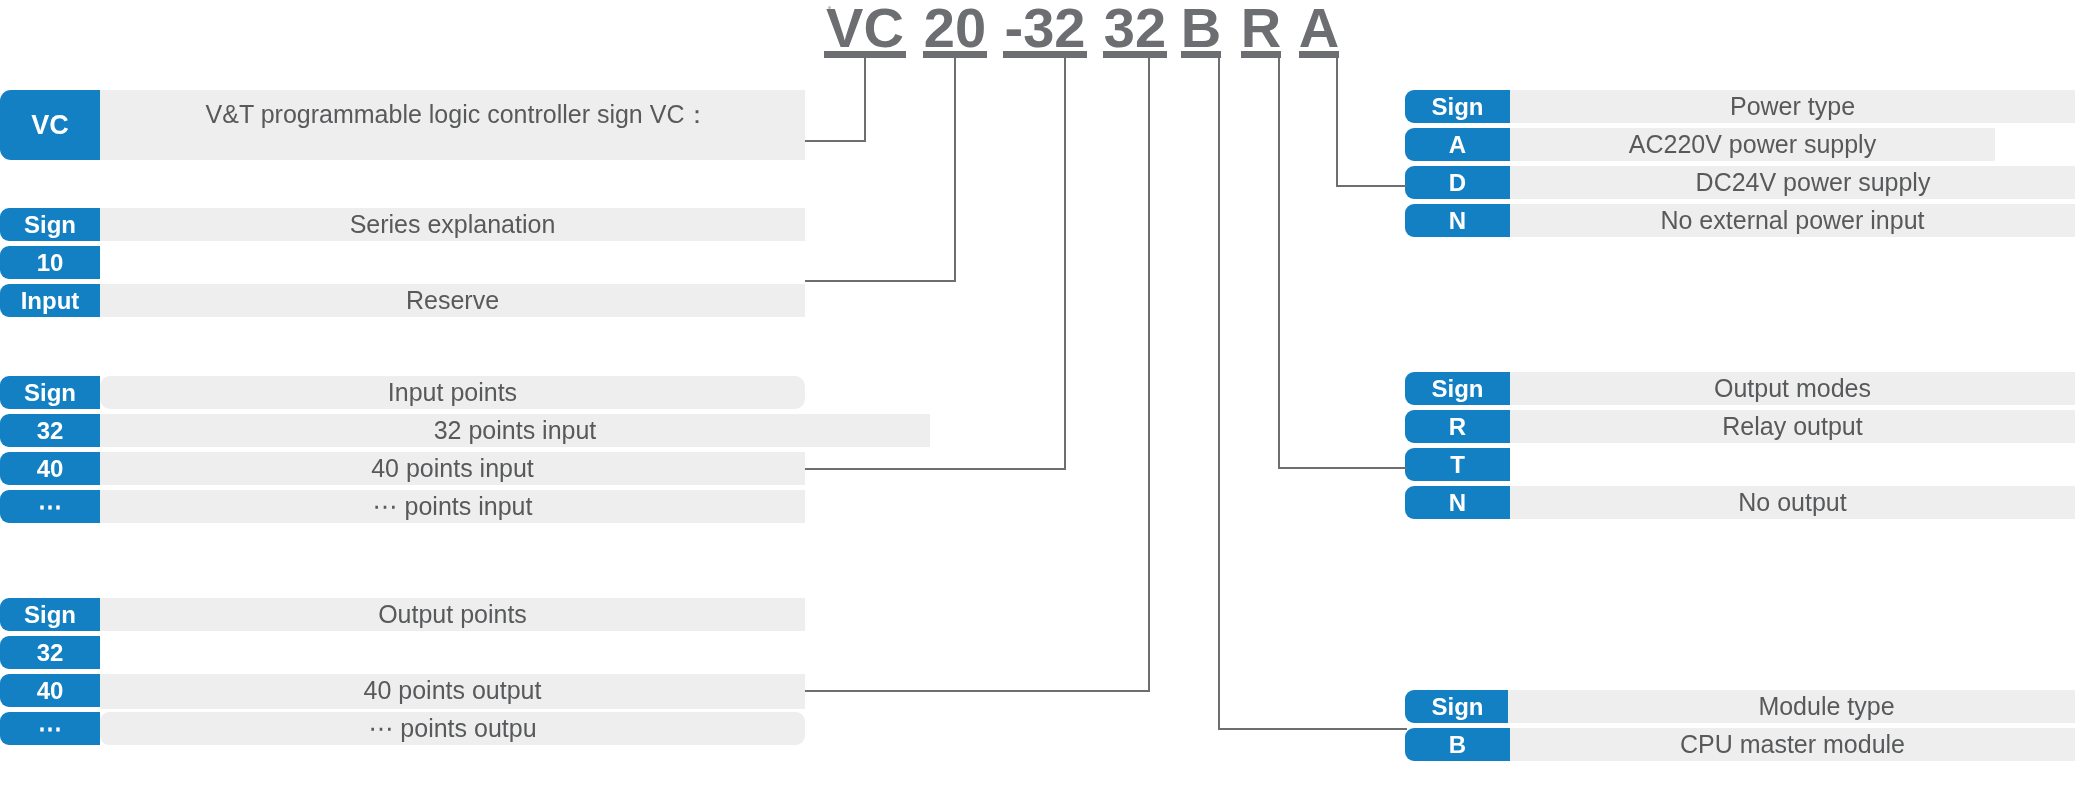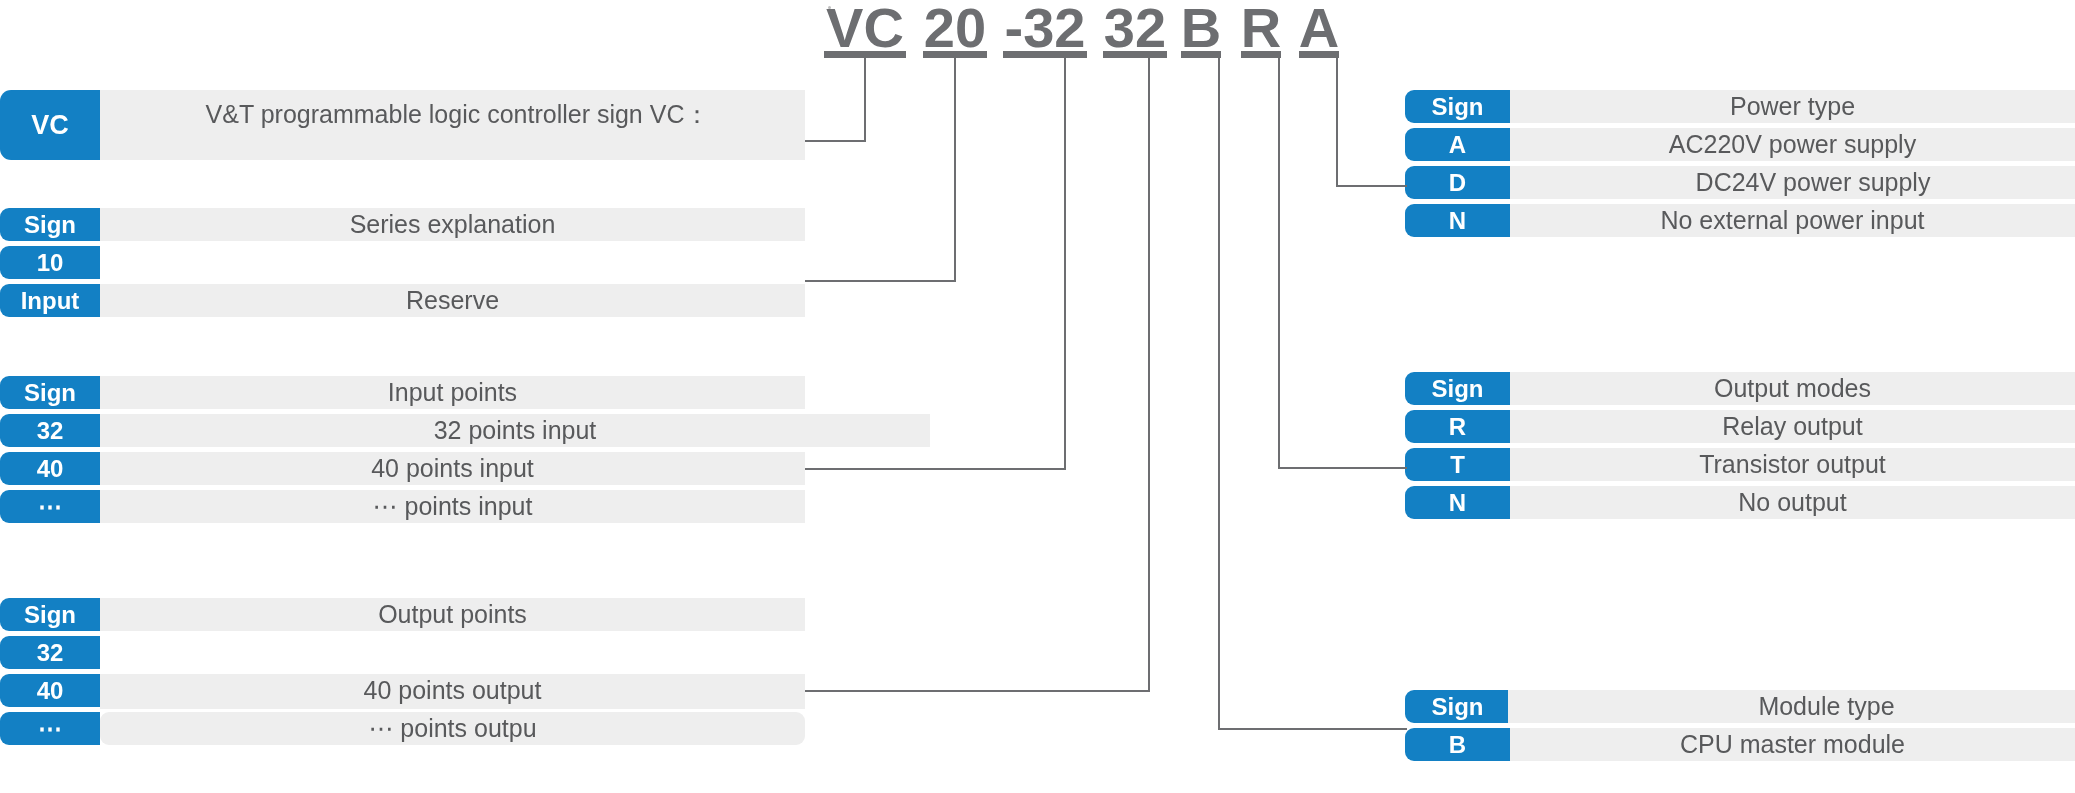--- a/index.html
+++ b/index.html
@@ -99,21 +99,21 @@
     </div>
     <div class="trow">
       <div class="sign" style="width:100px;">Input</div>
       <div class="desc" style="left:100px;width:705px;">Reserve</div>
     </div>
   </div>
 
   <div class="tbl" style="left:0px;top:376px;width:805px;">
     <div class="trow">
       <div class="sign" style="width:100px;">Sign</div>
-      <div class="desc" style="left:100px;width:705px;">Input points</div>
+      <div class="desc" style="left:100px;width:705px;border-radius:10px;">Input points</div>
     </div>
     <div class="trow">
       <div class="sign" style="width:100px;">32</div>
       <div class="desc" style="left:100px;width:830px;">32 points input</div>
     </div>
     <div class="trow">
       <div class="sign" style="width:100px;">40</div>
       <div class="desc" style="left:100px;width:705px;">40 points input</div>
     </div>
     <div class="trow">
@@ -141,21 +141,21 @@
     </div>
   </div>
 
   <div class="tbl" style="left:1405px;top:90px;width:670px;">
     <div class="trow">
       <div class="sign" style="width:105px;">Sign</div>
       <div class="desc" style="left:105px;width:565px;">Power type</div>
     </div>
     <div class="trow">
       <div class="sign" style="width:105px;">A</div>
-      <div class="desc" style="left:105px;width:565px;">AC220V power supply</div>
+      <div class="desc" style="left:105px;width:485px;">AC220V power supply</div>
     </div>
     <div class="trow">
       <div class="sign" style="width:105px;">D</div>
       <div class="desc" style="left:105px;width:565px;padding-left:47px;">DC24V power supply</div>
     </div>
     <div class="trow">
       <div class="sign" style="width:105px;">N</div>
       <div class="desc" style="left:105px;width:565px;">No external power input</div>
     </div>
   </div>
@@ -164,21 +164,20 @@
     <div class="trow">
       <div class="sign" style="width:105px;">Sign</div>
       <div class="desc" style="left:105px;width:565px;">Output modes</div>
     </div>
     <div class="trow">
       <div class="sign" style="width:105px;">R</div>
       <div class="desc" style="left:105px;width:565px;">Relay output</div>
     </div>
     <div class="trow">
       <div class="sign" style="width:105px;">T</div>
-      <div class="desc" style="left:105px;width:565px;">Transistor output</div>
     </div>
     <div class="trow">
       <div class="sign" style="width:105px;">N</div>
       <div class="desc" style="left:105px;width:565px;">No output</div>
     </div>
   </div>
 
   <div class="tbl" style="left:1405px;top:690px;width:670px;">
     <div class="trow">
       <div class="sign" style="width:105px;">Sign</div>

